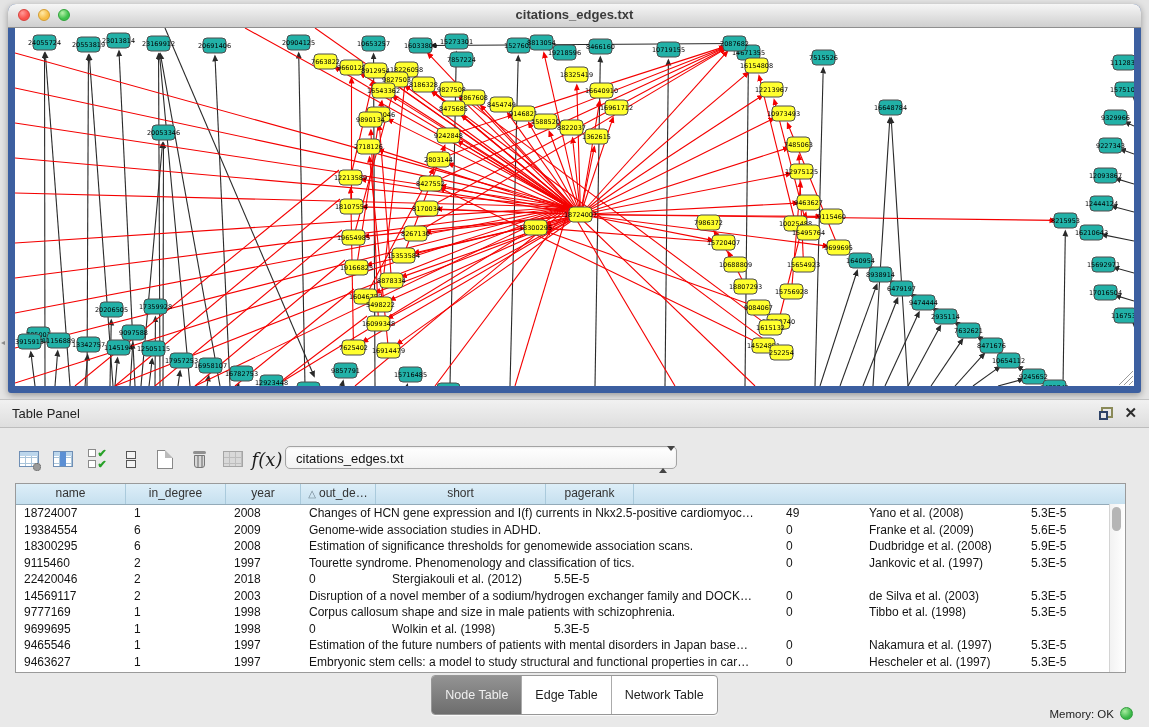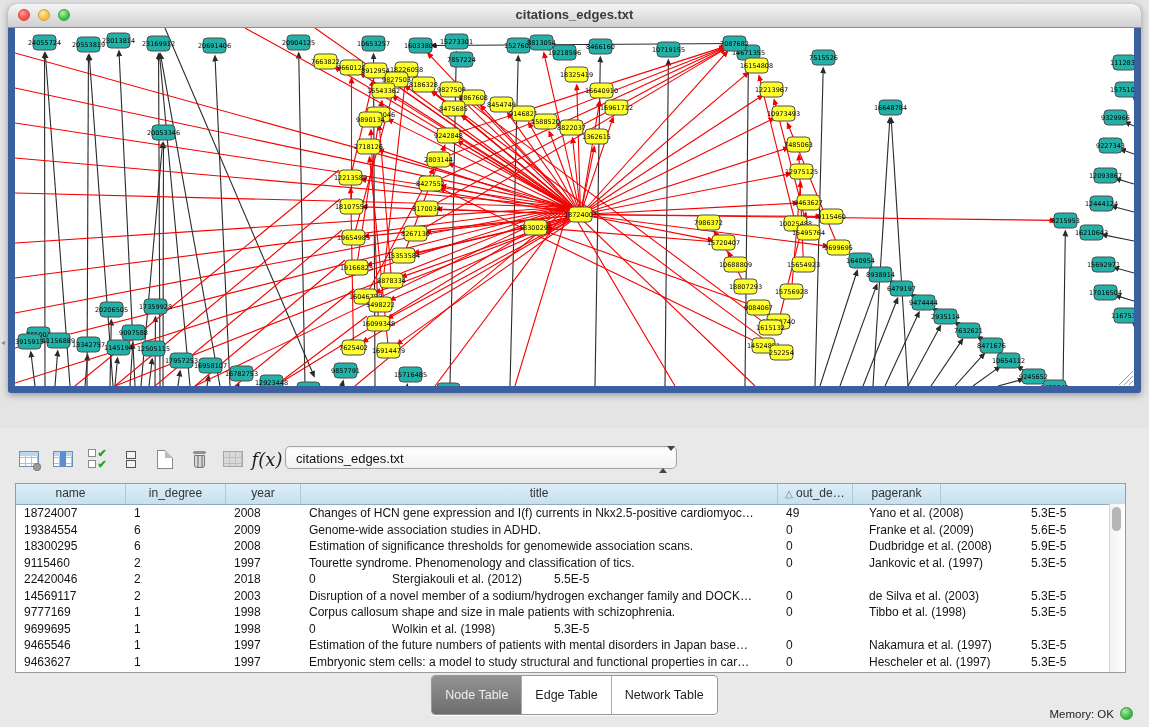--- a/index.html
+++ b/index.html
@@ -527,20 +527,28 @@
             <line x1="1104" y1="357" x2="1118" y2="343" stroke="#9a9a9a" stroke-width="1"></line>
             <line x1="1109" y1="357" x2="1118" y2="348" stroke="#9a9a9a" stroke-width="1"></line>
             <line x1="1114" y1="357" x2="1118" y2="353" stroke="#9a9a9a" stroke-width="1"></line>
           </g>
         </svg>
     </div>
   </div>
 
   <div class="side-grip">◂</div>
 
+  <div class="panel-header">
+    <span class="panel-title">Table Panel</span>
+    <span class="float-ico">
+        <span class="sq1"></span>
+        <span class="sq2"></span>
+      </span>
+    <span class="close-x">✕</span>
+  </div>
 
   <div class="panel-body">
     <div class="toolbar" id="toolbar">
         <div class="tbtn">
           <span class="mini-table"></span>
           <span class="gear-dot"></span>
         </div>
         <div class="tbtn">
           <span class="mini-table colsel"></span>
         </div>
@@ -574,22 +582,22 @@
       </div>
     <div class="combo">
       <span class="val">citations_edges.txt</span>
       <span class="ud"><span class="up"></span><span class="dn"></span></span>
     </div>
     <div class="tbl" id="tbl">
         <div class="thead">
           <div class="th" style="width: 110px;">name</div>
           <div class="th" style="width: 100px;">in_degree</div>
           <div class="th" style="width: 75px;">year</div>
-          <div class="th" style="width: 477px;">title</div>
           <div class="th" style="width: 75px;"><span class="sort-tri">△</span>out_de…</div>
+          <div class="th" style="width: 170px;">short</div>
           <div class="th" style="width: 88px;">pagerank</div>
         </div>
         <div class="tr">
           <div class="td" style="width: 110px;">18724007</div>
           <div class="td" style="width: 100px;">1</div>
           <div class="td" style="width: 75px;">2008</div>
           <div class="td" style="width: 477px;">Changes of HCN gene expression and I(f) currents in Nkx2.5-positive cardiomyoc…</div>
           <div class="td" style="width: 75px;">49</div>
           <div class="td" style="width: 170px; padding-left: 16px;">Yano et al. (2008)</div>
           <div class="td" style="width: 88px;">5.3E-5</div>

